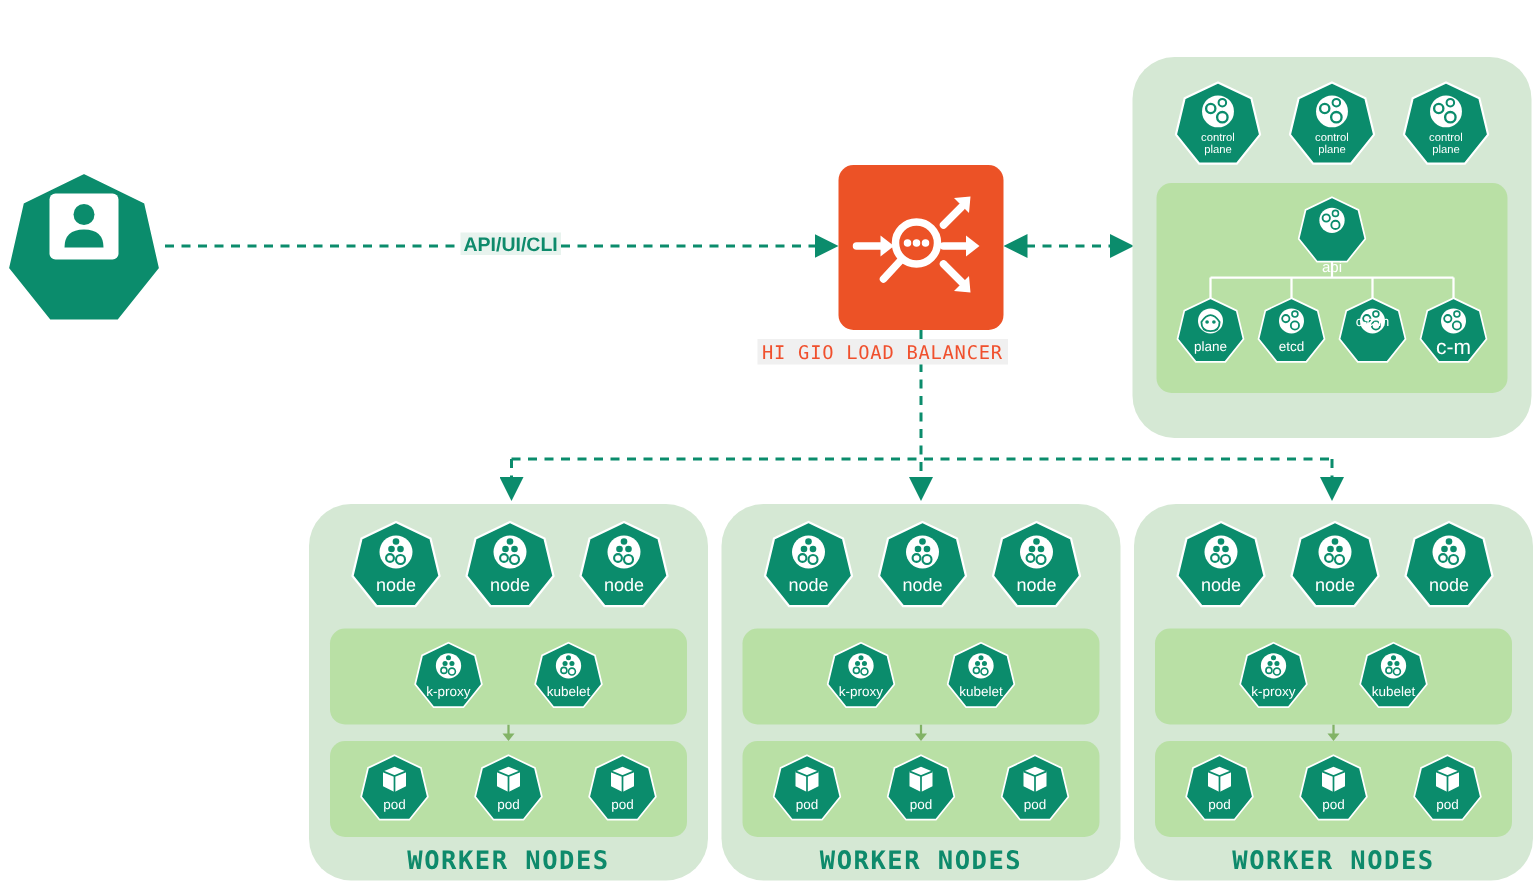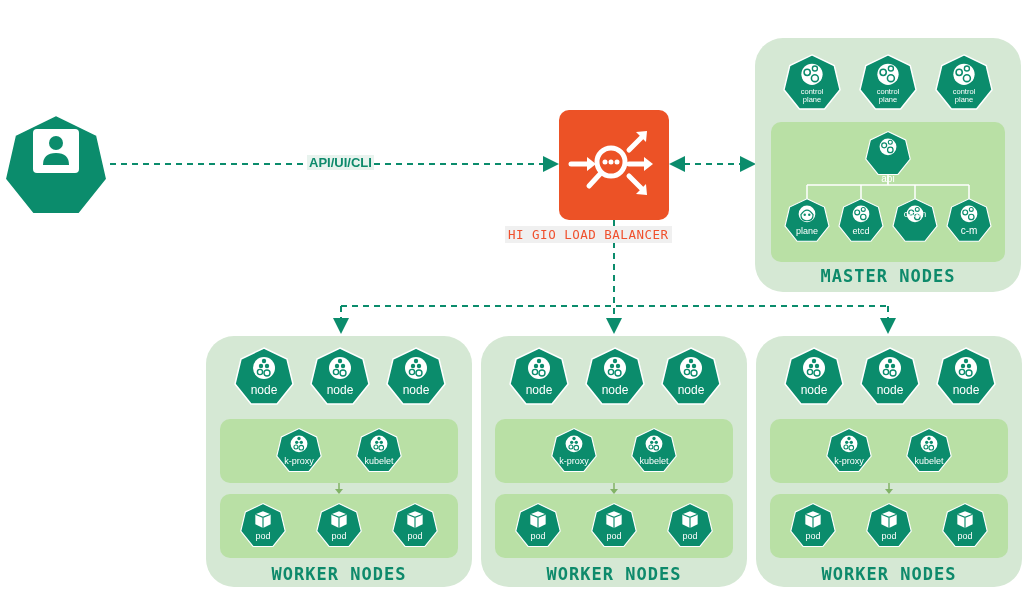--- a/index.html
+++ b/index.html
@@ -73,21 +73,20 @@
       <circle cx="46" cy="52" r="2.5"></circle>
       <circle cx="52" cy="52" r="2.5"></circle>
       <circle cx="58" cy="52" r="2.5"></circle>
     </g>
   </svg>
 </div>
 <div class="lb-label" style="left:505px; top:226px;">HI GIO LOAD BALANCER</div>
 
 <div class="panel-outer" style="left:755px; top:38px; width:266px; height:254px;">
   <div class="panel-inner" style="left:16px; top:84px; width:234px; height:140px;"></div>
-  <div class="panel-title" style="top:228px;">MASTER NODES</div>
 </div>
 <svg class="lines" width="1024" height="589">
   <line x1="888" y1="174" x2="888" y2="185" stroke="#ffffff" stroke-width="1.5"></line>
   <line x1="807" y1="185" x2="969" y2="185" stroke="#ffffff" stroke-width="1.5"></line>
   <line x1="807" y1="185" x2="807" y2="200" stroke="#ffffff" stroke-width="1.5"></line>
   <line x1="861" y1="185" x2="861" y2="200" stroke="#ffffff" stroke-width="1.5"></line>
   <line x1="915" y1="185" x2="915" y2="200" stroke="#ffffff" stroke-width="1.5"></line>
   <line x1="969" y1="185" x2="969" y2="200" stroke="#ffffff" stroke-width="1.5"></line>
 </svg>
 
@@ -185,21 +184,21 @@
 <div class="hept" style="left: 946px; top: 198px; width: 46px; height: 44px;">
     <svg viewBox="0 0 60 58" width="46" height="44">
       <polygon points="30,1 53,12 59,37 43,57 17,57 1,37 7,12" fill="#0b8c6c" stroke="#ffffff" stroke-width="1.5"></polygon>
       <g>
         <circle cx="30" cy="21" r="11" fill="#fff"></circle>
         <circle cx="25" cy="19" r="3.2" fill="none" stroke="#0b8c6c" stroke-width="1.6"></circle>
         <circle cx="33" cy="15" r="2.6" fill="none" stroke="#0b8c6c" stroke-width="1.4"></circle>
         <circle cx="33" cy="25" r="3.6" fill="none" stroke="#0b8c6c" stroke-width="1.6"></circle>
       </g>
     </svg>
-    <div class="lbl" style="font-size: 10px; line-height: 10px; top: 28.16px;">c-m</div>
+    <div class="lbl" style="font-size: 14px; line-height: 10px; top: 28.16px;">c-m</div>
   </div>
 <div class="panel-outer" style="left: 206px; top: 336px; width: 266px; height: 251px;">
     <div class="panel-inner" style="left: 14px; top: 83px; width: 238px; height: 64px;"></div>
     <div class="panel-inner" style="left: 14px; top: 158px; width: 238px; height: 64px;"></div>
     <svg width="10" height="12" style="position: absolute; left: 128px; top: 147px;">
       <line x1="5" y1="0" x2="5" y2="8" stroke="#82b366" stroke-width="1.5"></line>
       <path d="M1,6 L5,11 L9,6 Z" fill="#82b366"></path>
     </svg>
     <div class="panel-title" style="top: 228px;">WORKER NODES</div>
   </div>

